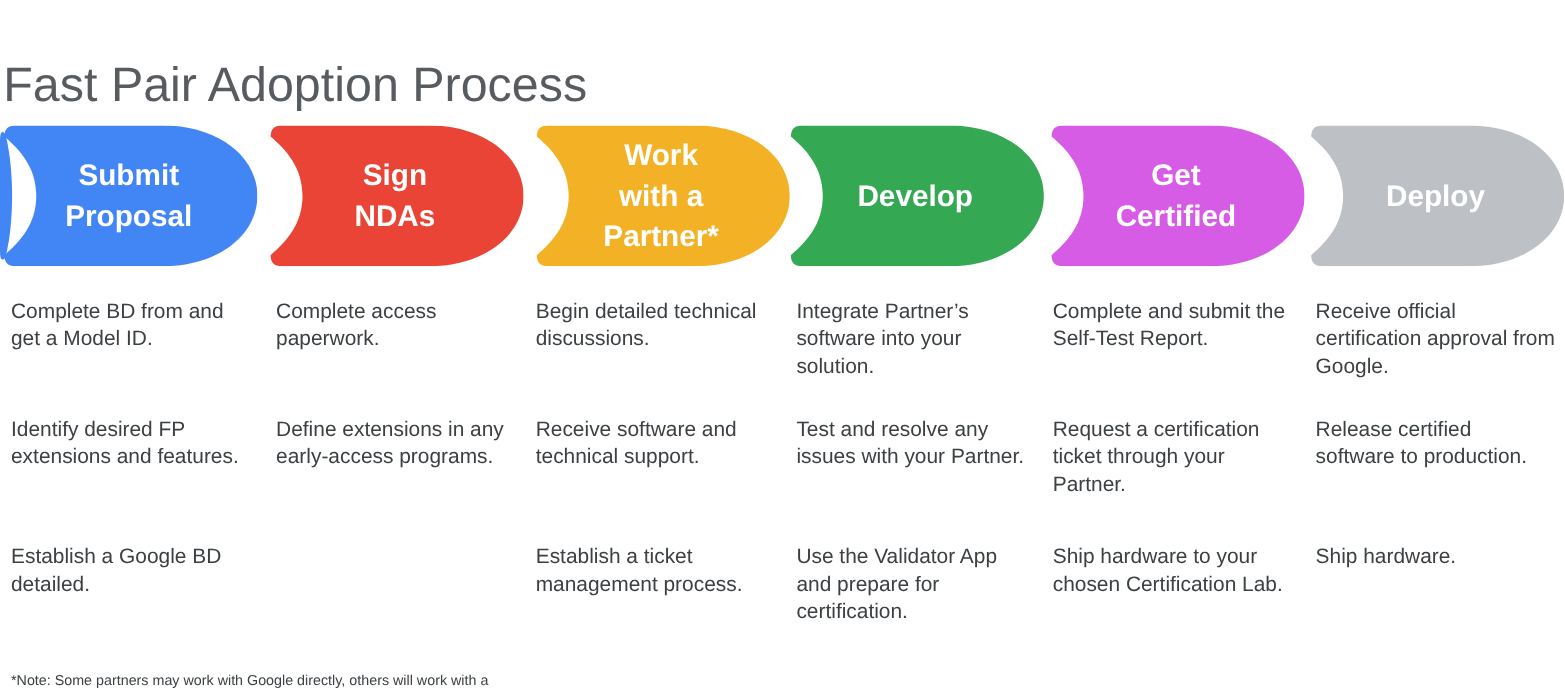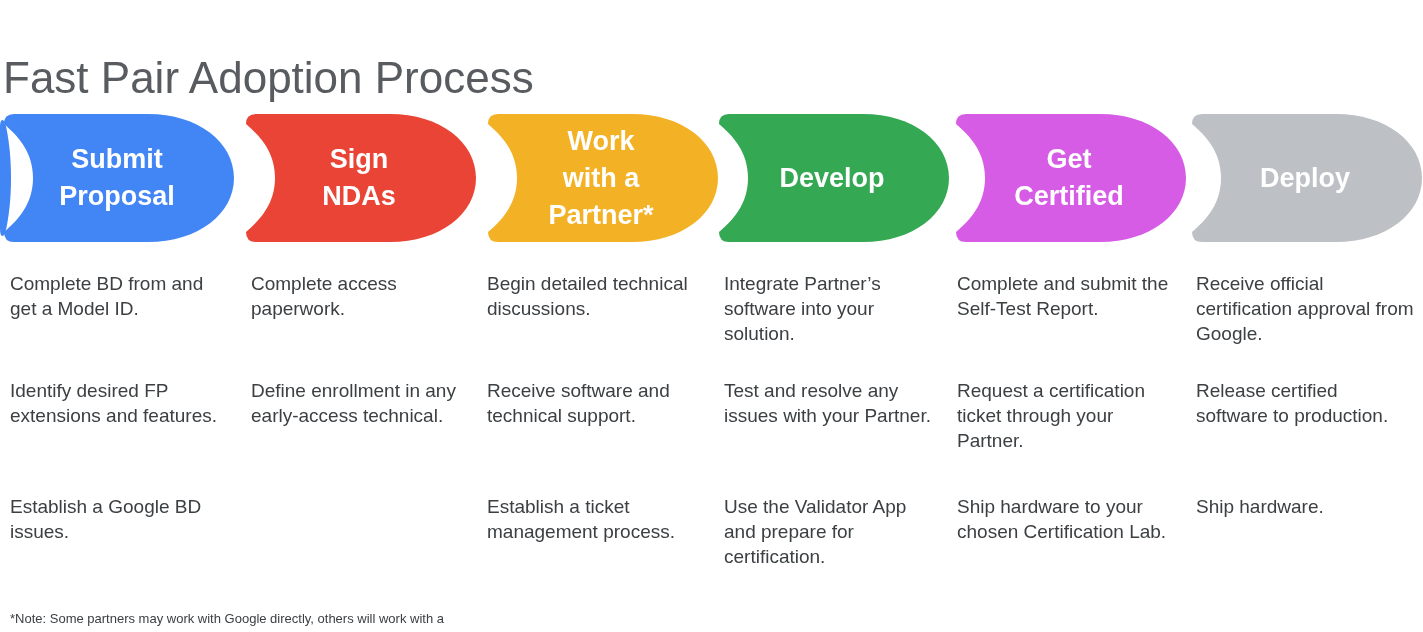--- a/index.html
+++ b/index.html
@@ -114,30 +114,30 @@
   <div class="cols">
 
     <div class="col">
       <div class="slot1">
           <p>Complete BD from and get a Model ID.</p>
         </div>
       <div class="slot2">
           <p>Identify desired FP extensions and features.</p>
         </div>
       <div>
-          <p>Establish a Google BD issues.</p>
+          <p>Establish a Google BD detailed.</p>
         </div>
     </div>
 
     <div class="col">
       <div class="slot1">
           <p>Complete access paperwork.</p>
         </div>
       <div class="slot2">
-          <p>Define enrollment in any early-access technical.</p>
+          <p>Define extensions in any early-access programs.</p>
         </div>
     </div>
 
     <div class="col">
       <div class="slot1">
           <p>Begin detailed technical discussions.</p>
         </div>
       <div class="slot2">
           <p>Receive software and technical support.</p>
         </div>

